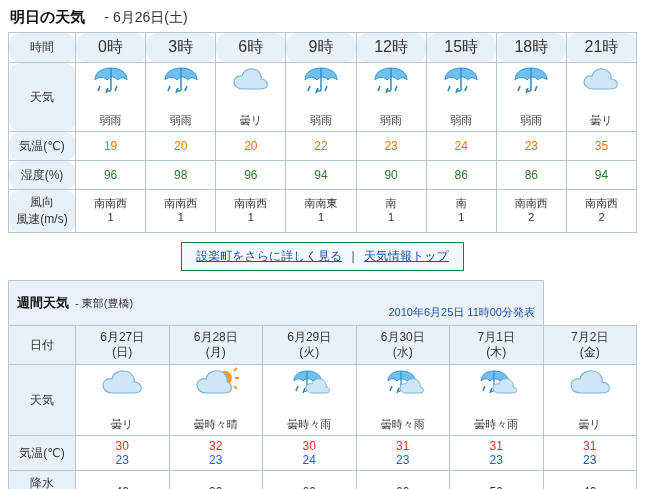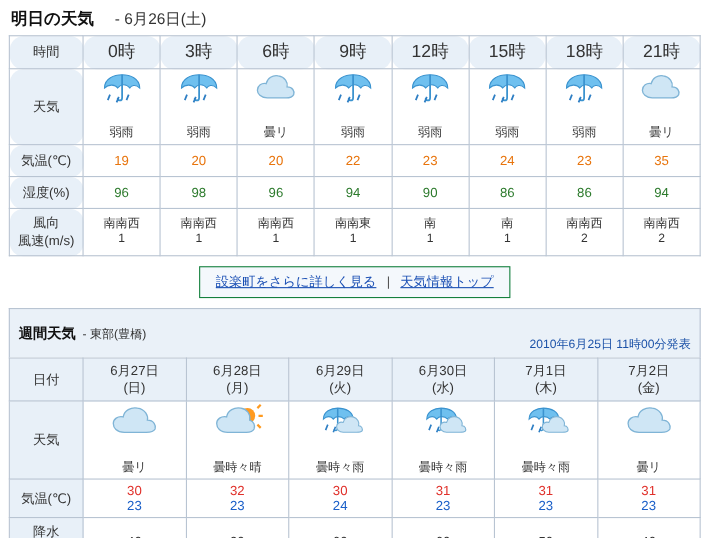--- a/index.html
+++ b/index.html
@@ -36,21 +36,21 @@
   
   .linkbar{margin:9px 0 9px 0;text-align:center;}
   .linkbox{display:inline-block;border:1px solid #15803d;background:#f4f8fc;padding:5px 14px;font-size:12px;}
   .linkbox a{color:#1a4fb4;text-decoration:underline;cursor:pointer;}
   .sep{color:#555;margin:0 6px;}
 
   
   .weekly-head{
     display:flex;align-items:center;
     border:1px solid #b8c4d2;border-bottom:none;
-    background:#eaf1f8;padding:5px 8px;width:629px;box-sizing:border-box;
+    background:#eaf1f8;padding:5px 8px;width:536px;box-sizing:border-box;
   }
   .weekly-head .wtitle{font-size:13px;font-weight:bold;color:#111;}
   .weekly-head .wsub{font-size:11px;color:#333;margin-left:6px;}
   .weekly-head .wstamp{margin-left:auto;font-size:11px;color:#1c52a8;margin-top:19px;}
 
   #weekly td{height:20px;}
   #weekly .wcell{height:52px;padding-top:2px;}
   #weekly .rowhead{width:62px;}
   .dcol{font-size:12px;line-height:1.25;}
   .thi{color:#e0302a;}

